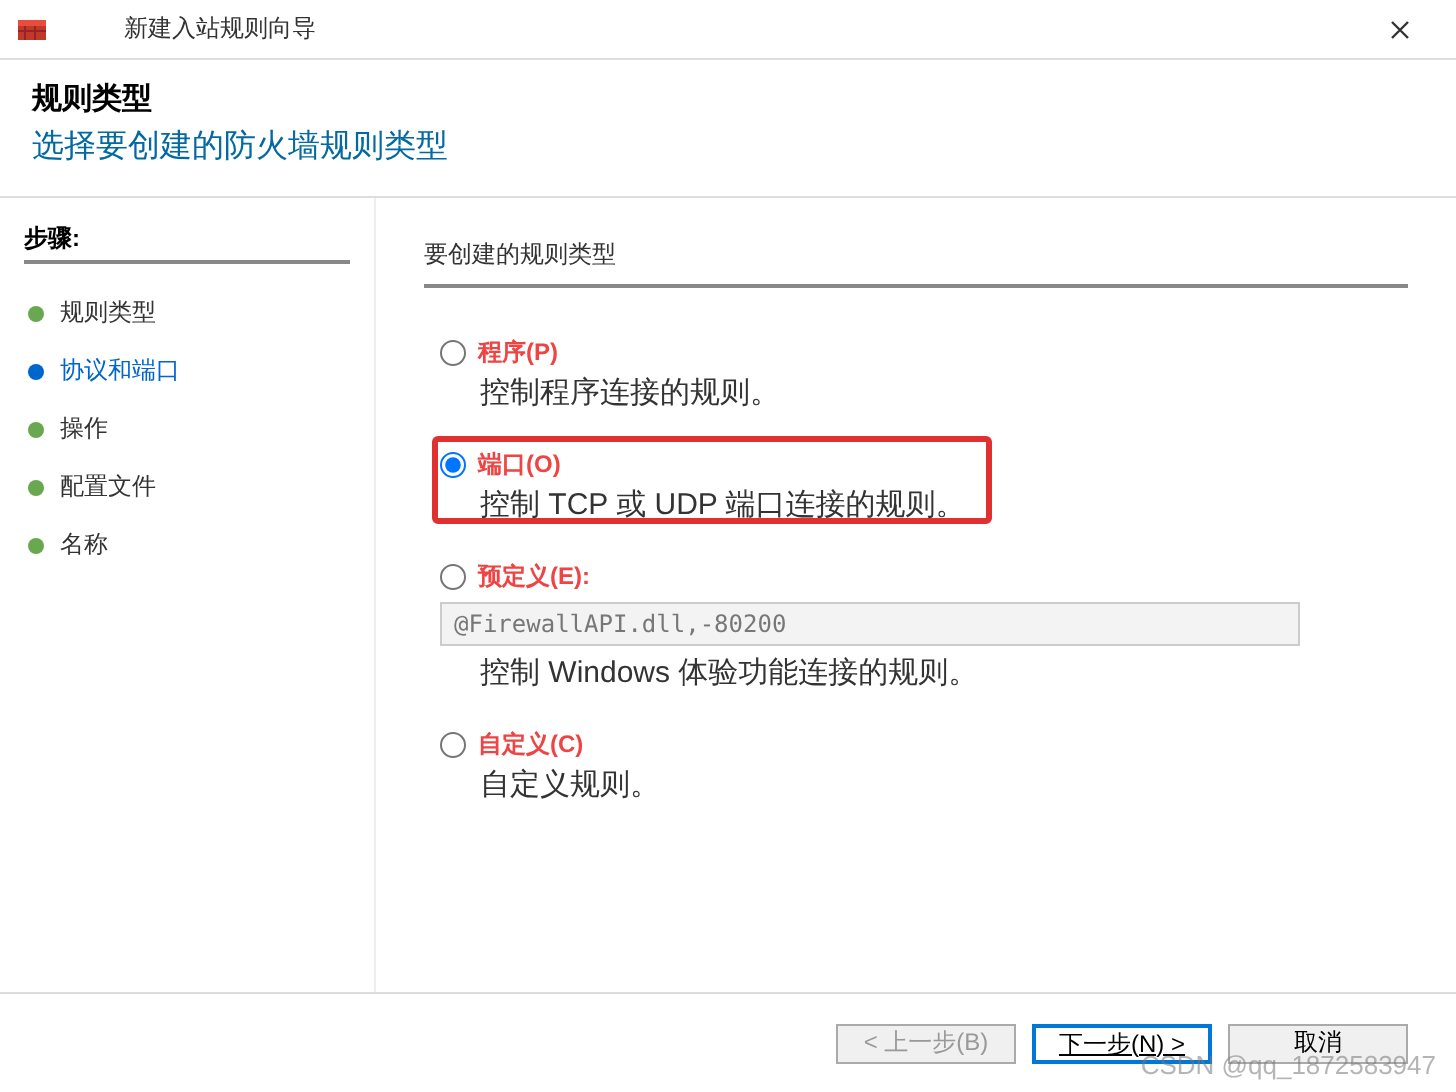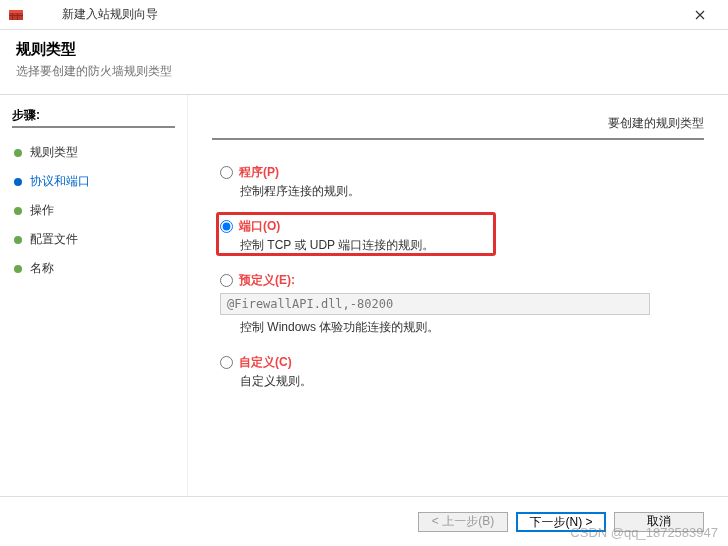--- a/index.html
+++ b/index.html
@@ -35,22 +35,22 @@
       border-bottom: 1px solid #ddd;
       background: #fff;
     }
     .header h1 {
       font-size: 15px;
       font-weight: bold;
       color: #000;
       margin-bottom: 4px;
     }
     .header .subtitle {
-      font-size: 12px;
-      color: #737373;
+      font-size: 16px;
+      color: #0369a1;
     }
     .body {
       display: flex;
       height: calc(100% - 30px - 58px - 50px);
     }
     .sidebar {
       width: 188px;
       padding: 12px 12px;
       background: #fff;
       border-right: 1px solid #eee;
@@ -85,21 +85,20 @@
     .step-item.active .step-bullet { background: #0066cc; }
     .main {
       flex: 1;
       padding: 20px 24px;
       position: relative;
     }
     .section-title {
       font-size: 12px;
       color: #333;
       margin-bottom: 6px;
-      text-align: right;
     }
     .main hr.thick {
       border: none;
       border-top: 2px solid #888;
       margin-bottom: 24px;
     }
     .radio-group { margin-left: 8px; }
     .radio-option {
       margin-bottom: 18px;
       position: relative;
@@ -112,21 +111,21 @@
     .radio-row input[type="radio"] {
       width: 13px; height: 13px;
       margin: 0;
     }
     .radio-label {
       font-size: 12px;
       color: #ef4444;
       font-weight: bold;
     }
     .radio-desc {
-      font-size: 12px;
+      font-size: 15px;
       color: #333;
       margin-left: 20px;
       margin-top: 2px;
     }
     .highlight-box {
       position: absolute;
       border: 3px solid #e03030;
       border-radius: 3px;
       pointer-events: none;
       left: -4px;
@@ -168,20 +167,21 @@
       cursor: pointer;
       padding: 0 8px;
     }
     .btn:disabled {
       color: #999;
       cursor: default;
     }
     .btn.primary {
       border: 2px solid #0078d7;
       background: #fff;
+      text-decoration: underline;
     }
     .watermark {
       position: absolute;
       bottom: 6px;
       right: 10px;
       color: rgba(120,120,120,0.55);
       font-size: 13px;
       font-family: "Segoe UI", sans-serif;
       pointer-events: none;
     }

